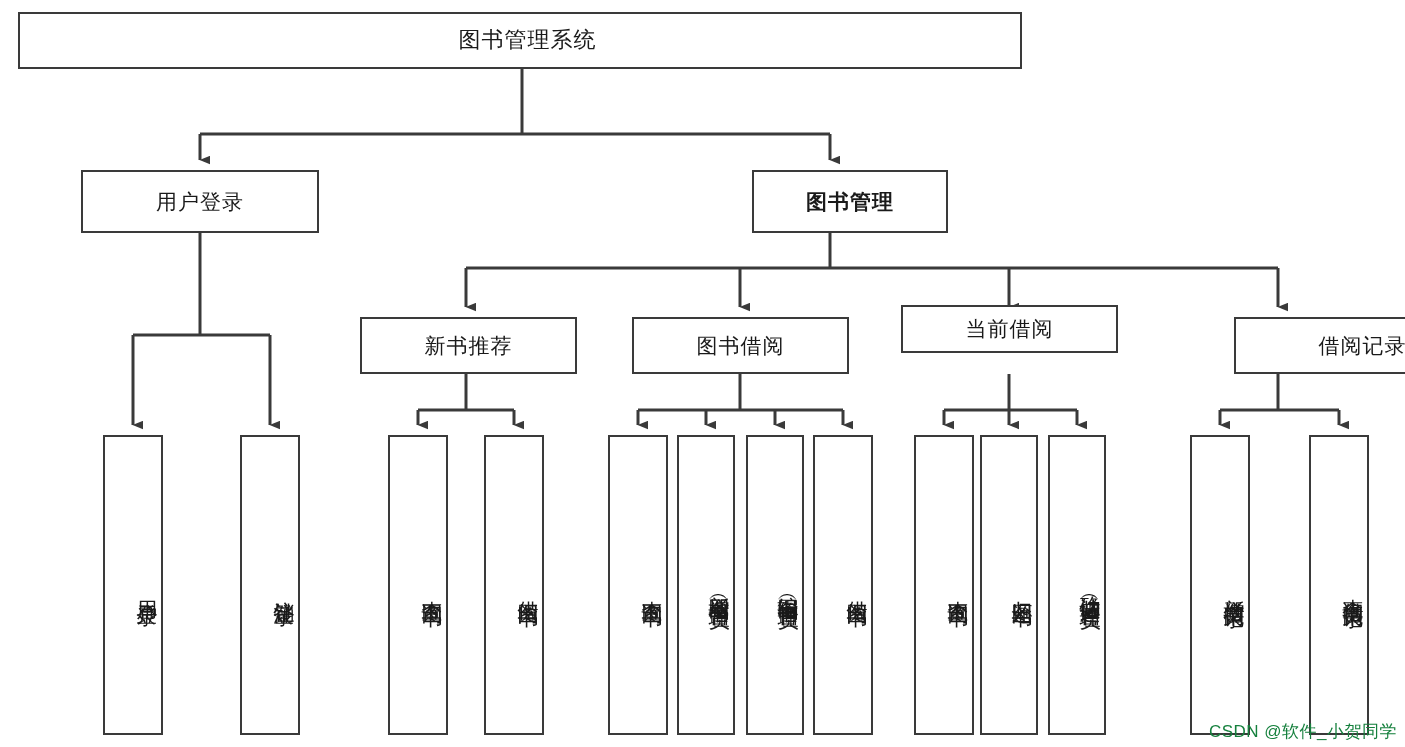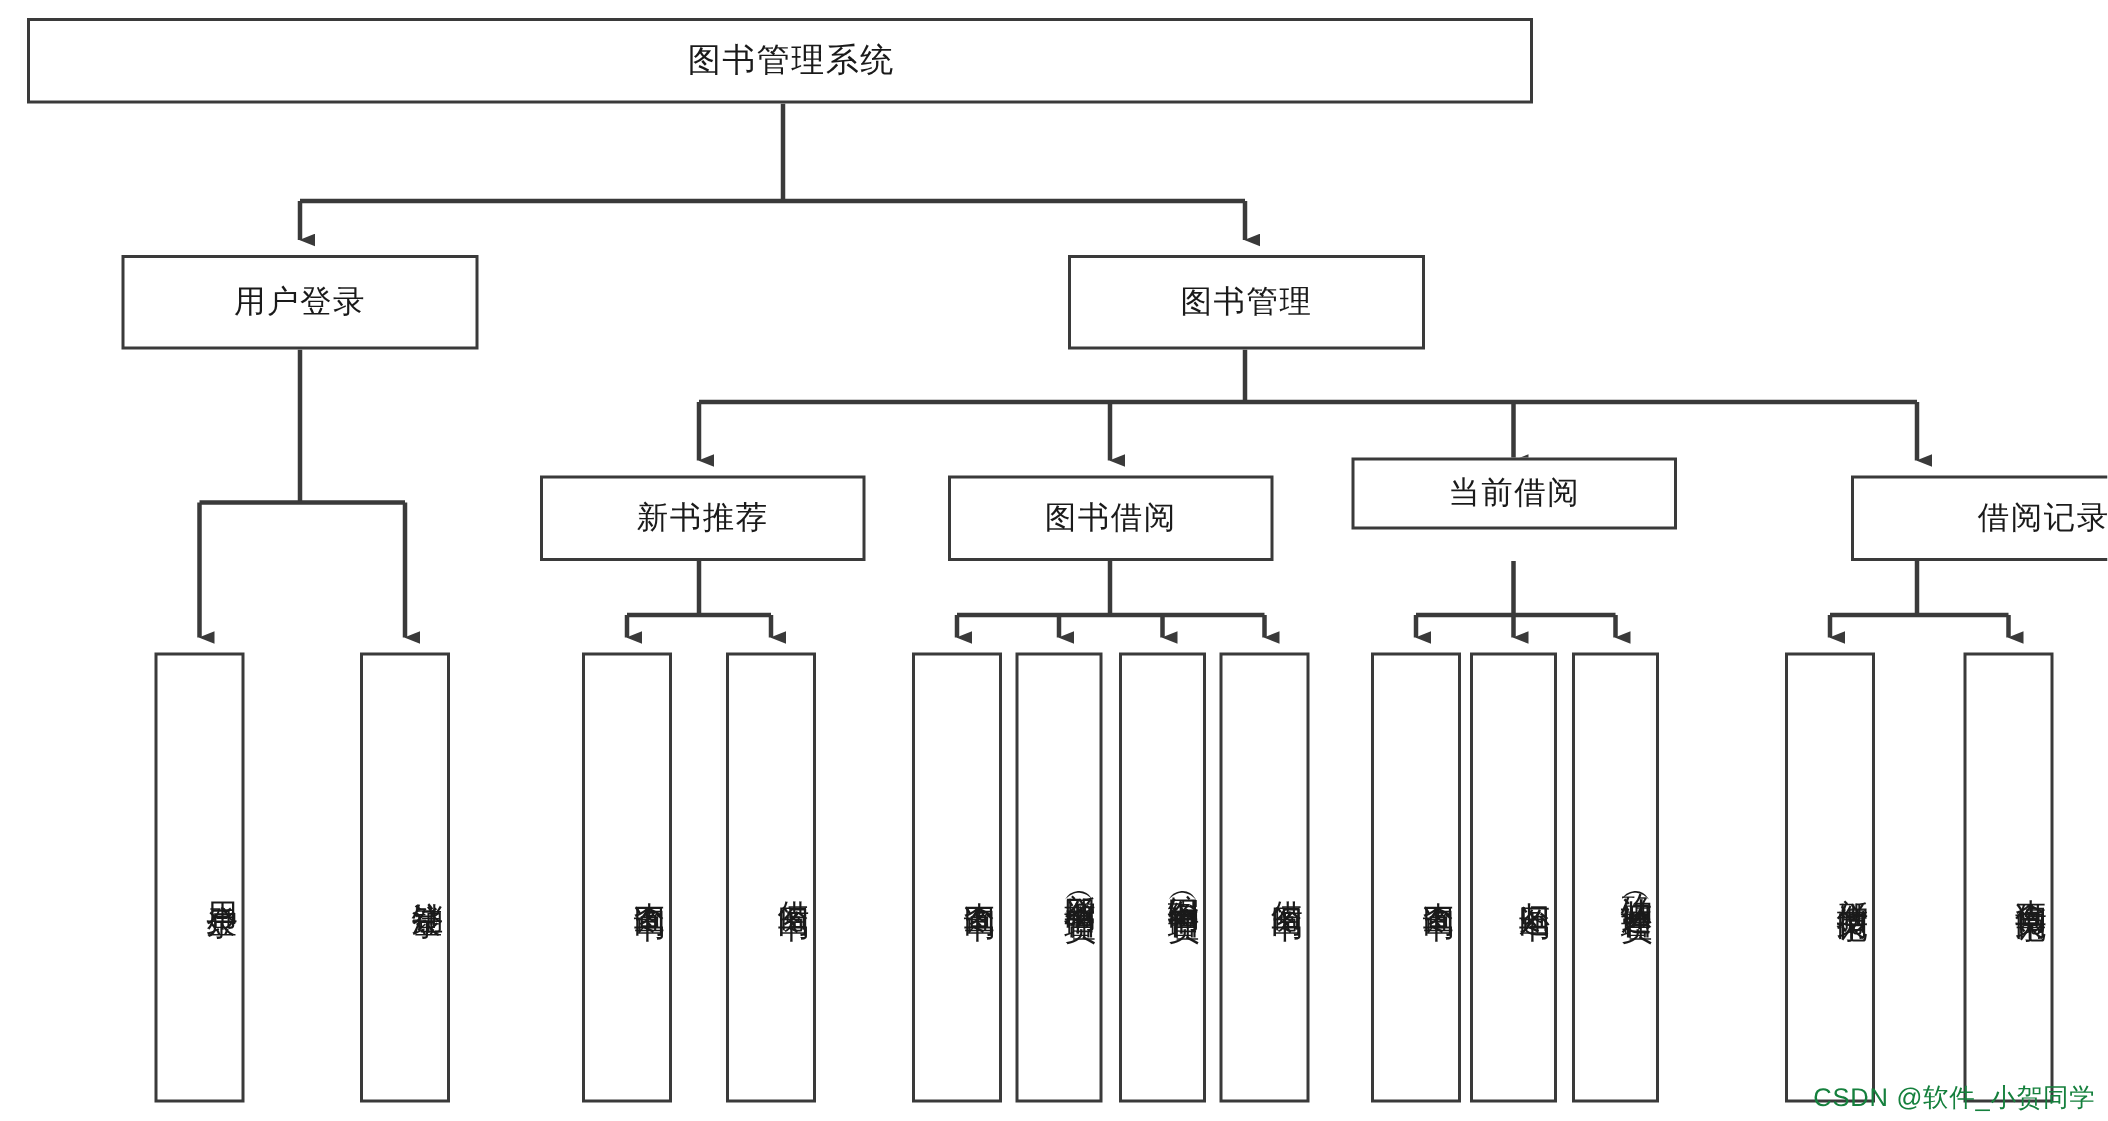--- a/index.html
+++ b/index.html
@@ -124,21 +124,21 @@
     </g>
   </svg>
 
   <div class="node horiz root" style="left:18px; top:12px; width:1004px; height:57px;">
     <span>图书管理系统</span>
   </div>
 
   <div class="node horiz" style="left:81px; top:170px; width:238px; height:63px;">
     <span>用户登录</span>
   </div>
-  <div class="node horiz" style="left:712px; top:170px; width:238px; height:63px;">
+  <div class="node horiz" style="left:752px; top:170px; width:196px; height:63px;font-weight:bold;">
     <span>图书管理</span>
   </div>
 
   <div class="node horiz" style="left:360px; top:317px; width:217px; height:57px;">
     <span>新书推荐</span>
   </div>
   <div class="node horiz" style="left:632px; top:317px; width:217px; height:57px;align-items:center;">
     <span>图书借阅</span>
   </div>
   <div class="node horiz" style="left:901px; top:305px; width:217px; height:48px;">

